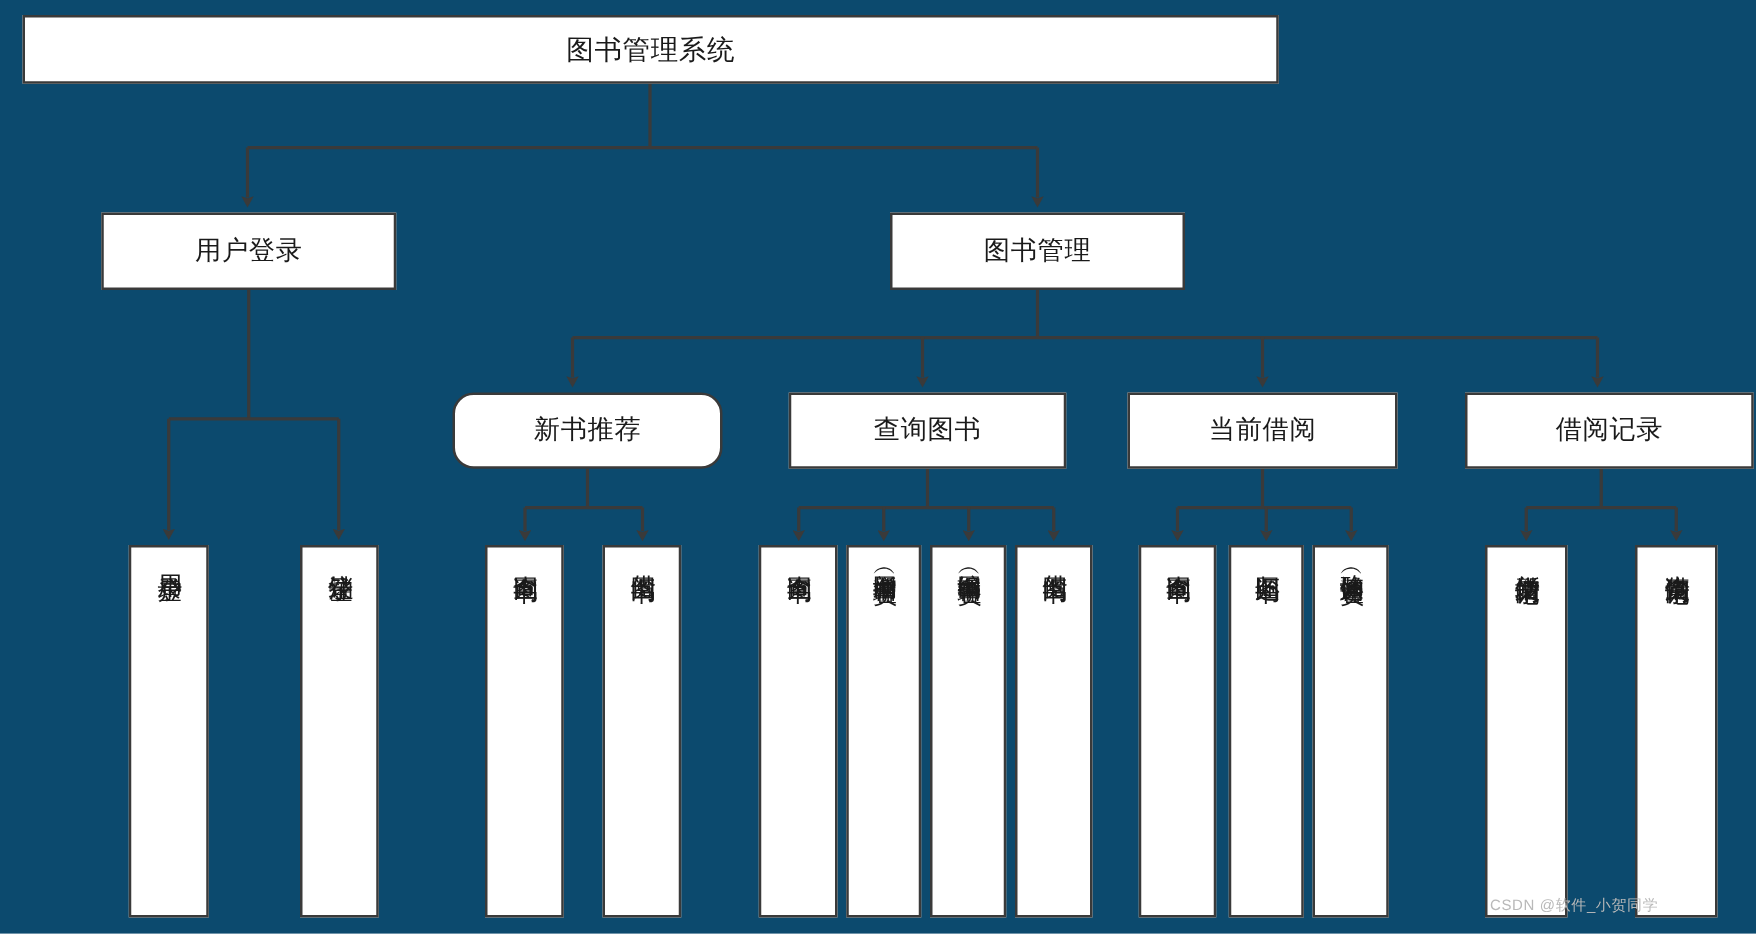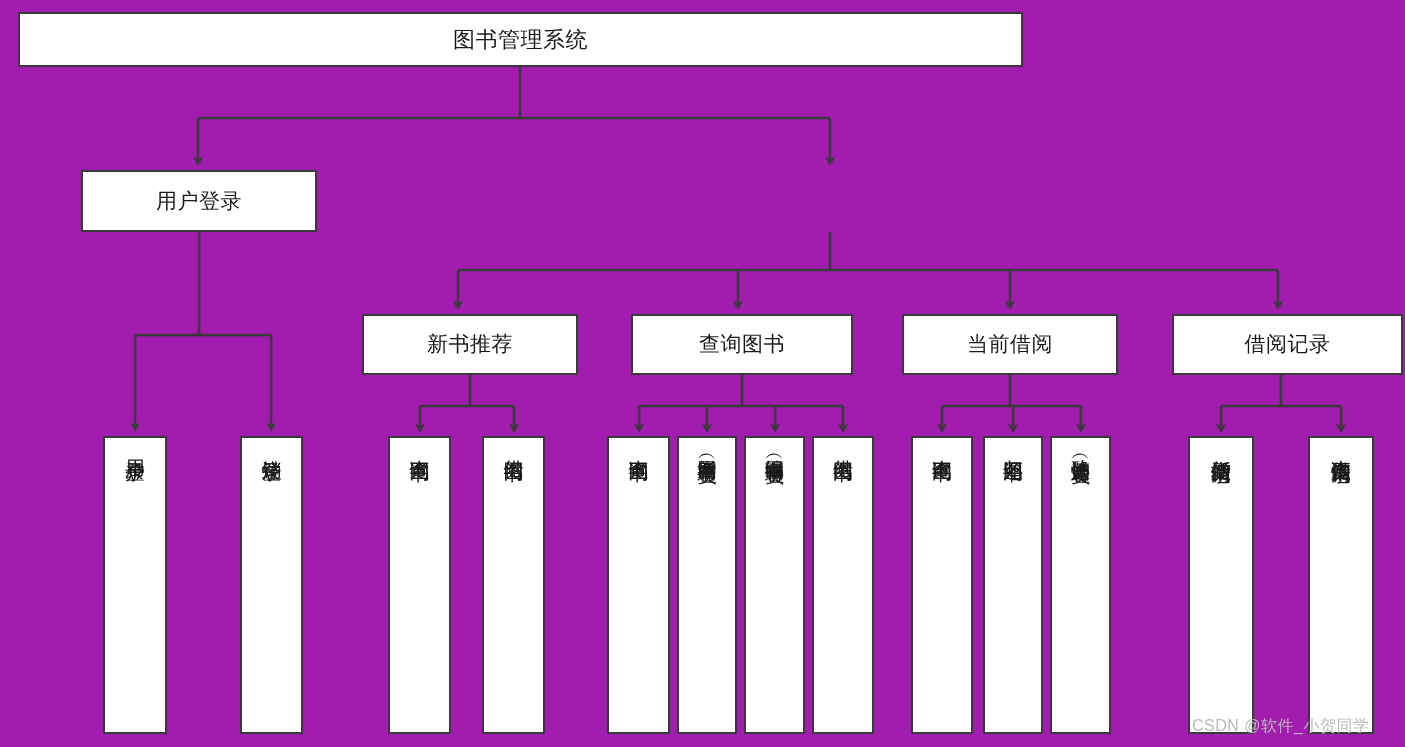--- a/index.html
+++ b/index.html
@@ -8,21 +8,21 @@
     padding: 0;
     background: #ffffff;
   }
   body {
     font-family: "Liberation Sans", "DejaVu Sans", sans-serif;
   }
   #canvas {
     position: relative;
     width: 1405px;
     height: 747px;
-    background: #a21caf;
+    background: #0c4a6e;
     overflow: hidden;
   }
   #edges {
     position: absolute;
     left: 0;
     top: 0;
     width: 1405px;
     height: 747px;
     pointer-events: none;
   }
@@ -61,21 +61,21 @@
     font-size: 20px;
     line-height: 1.05;
     letter-spacing: 1px;
     white-space: nowrap;
   }
   .node.v.tall .node-label {
     font-size: 19px;
   }
   .watermark {
     position: absolute;
-    font-size: 16px;
+    font-size: 12px;
     color: #b9b9b9;
     white-space: nowrap;
     letter-spacing: 0.5px;
   }
 </style>
 </head>
 <body>
 
 <div id="canvas" style="width: 1405px; height: 747px;">
 
@@ -129,22 +129,25 @@
     </g>
   </svg>
 
   <div class="node h root" style="left: 18px; top: 12px; width: 1005px; height: 55px; border-color: rgb(58, 58, 58); background: rgb(255, 255, 255); color: rgb(26, 26, 26);">
     <span class="node-label">图书管理系统</span>
   </div>
 
   <div class="node h" style="left: 81px; top: 170px; width: 236px; height: 62px; border-color: rgb(58, 58, 58); background: rgb(255, 255, 255); color: rgb(26, 26, 26);">
     <span class="node-label">用户登录</span>
   </div>
-
-  <div class="node h" style="left: 362px; top: 314px; width: 216px; height: 61px; border-color: rgb(58, 58, 58); background: rgb(255, 255, 255); color: rgb(26, 26, 26);">
+  <div class="node h" style="left: 712px; top: 170px; width: 236px; height: 62px; border-color: rgb(58, 58, 58); background: rgb(255, 255, 255); color: rgb(26, 26, 26);">
+    <span class="node-label">图书管理</span>
+  </div>
+
+  <div class="node h" style="left: 362px; top: 314px; width: 216px; height: 61px; border-color: rgb(58, 58, 58); background: rgb(255, 255, 255); color: rgb(26, 26, 26); border-radius: 17px;">
     <span class="node-label">新书推荐</span>
   </div>
   <div class="node h" style="left: 631px; top: 314px; width: 222px; height: 61px; border-color: rgb(58, 58, 58); background: rgb(255, 255, 255); color: rgb(26, 26, 26);">
     <span class="node-label">查询图书</span>
   </div>
   <div class="node h" style="left: 902px; top: 314px; width: 216px; height: 61px; border-color: rgb(58, 58, 58); background: rgb(255, 255, 255); color: rgb(26, 26, 26);">
     <span class="node-label">当前借阅</span>
   </div>
   <div class="node h" style="left: 1172px; top: 314px; width: 231px; height: 61px; border-color: rgb(58, 58, 58); background: rgb(255, 255, 255); color: rgb(26, 26, 26);">
     <span class="node-label">借阅记录</span>

